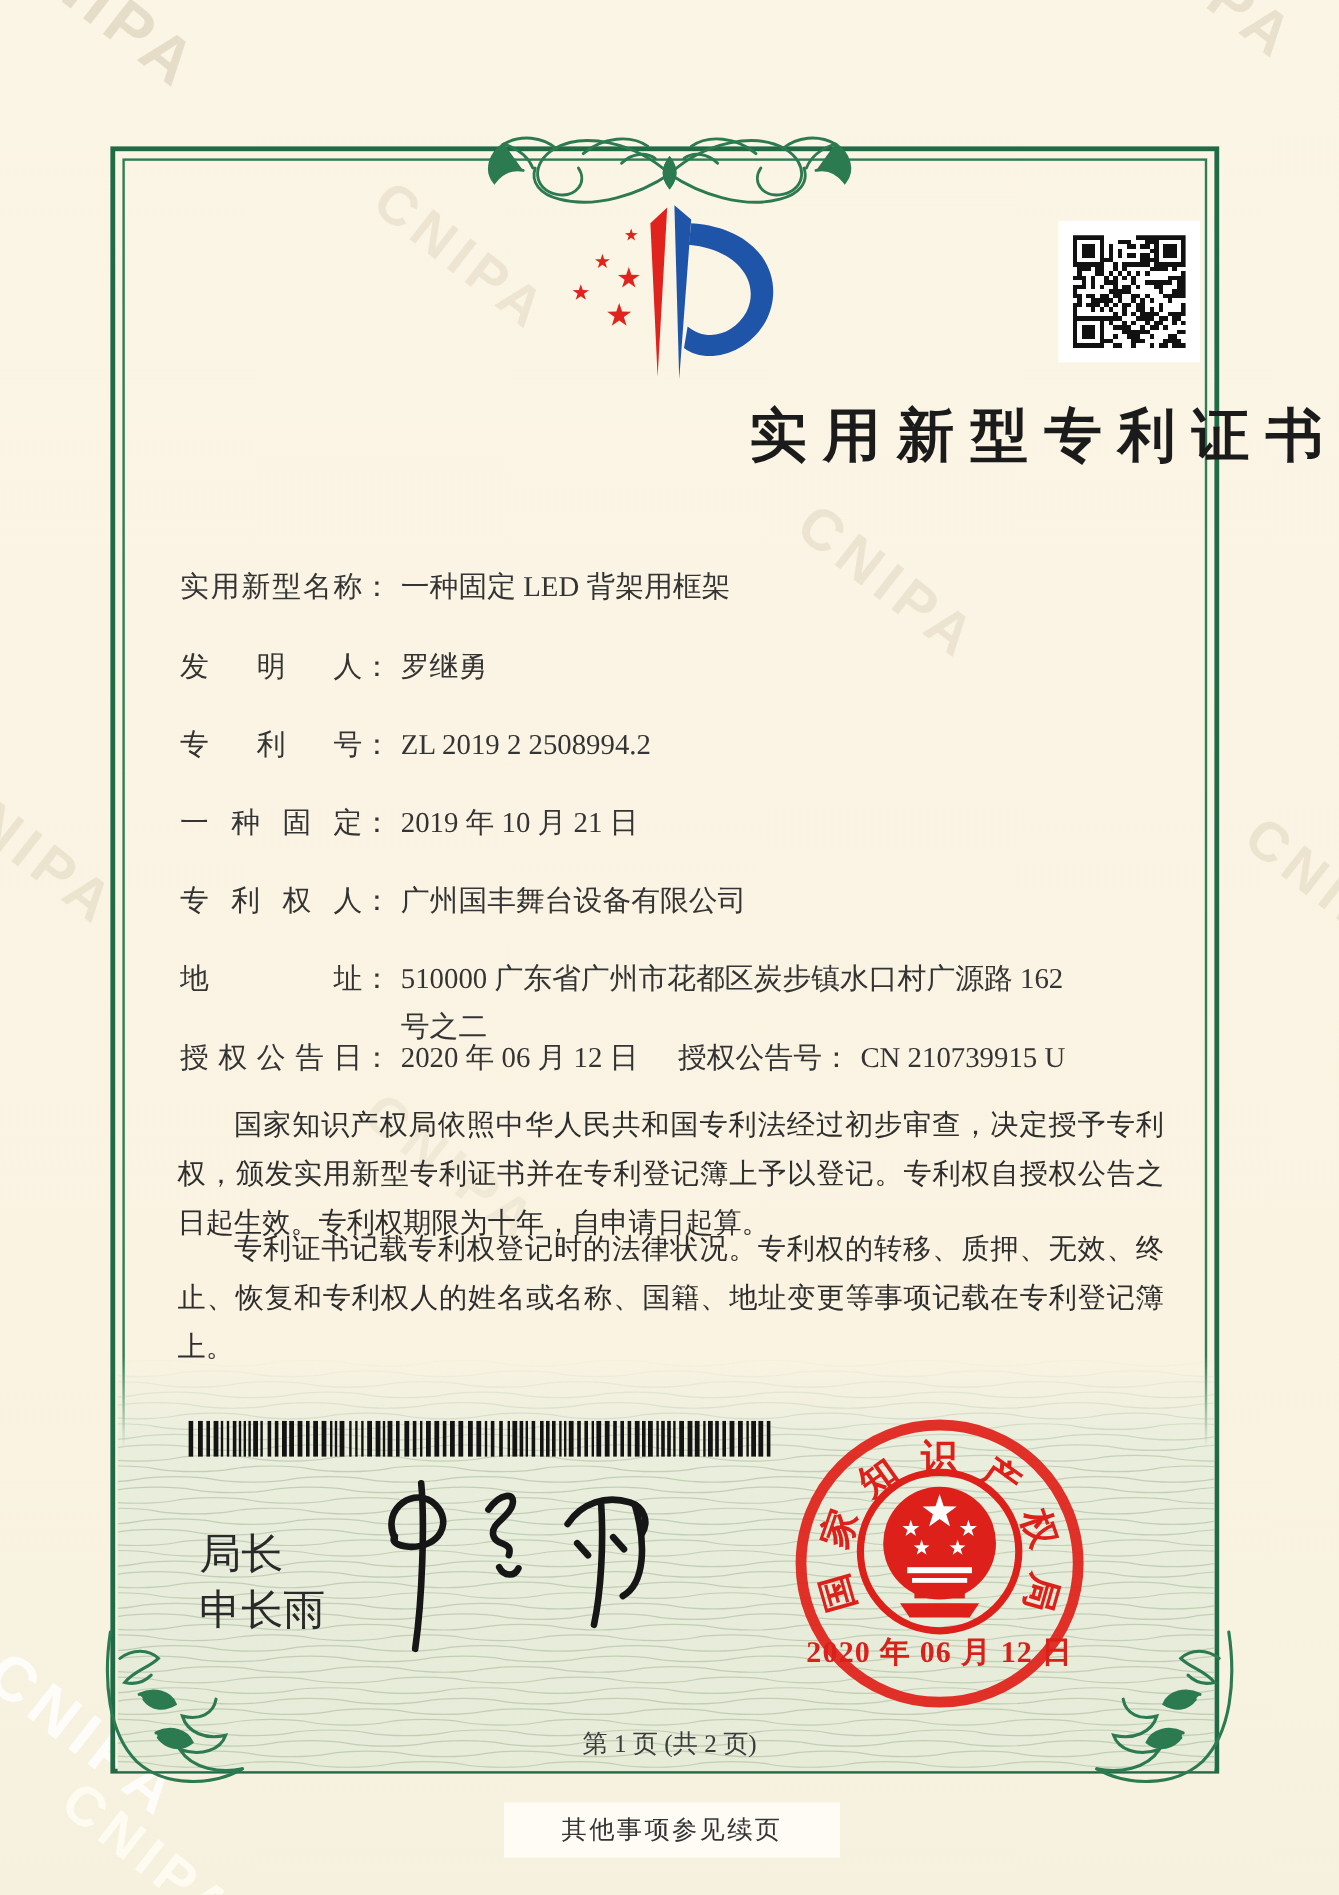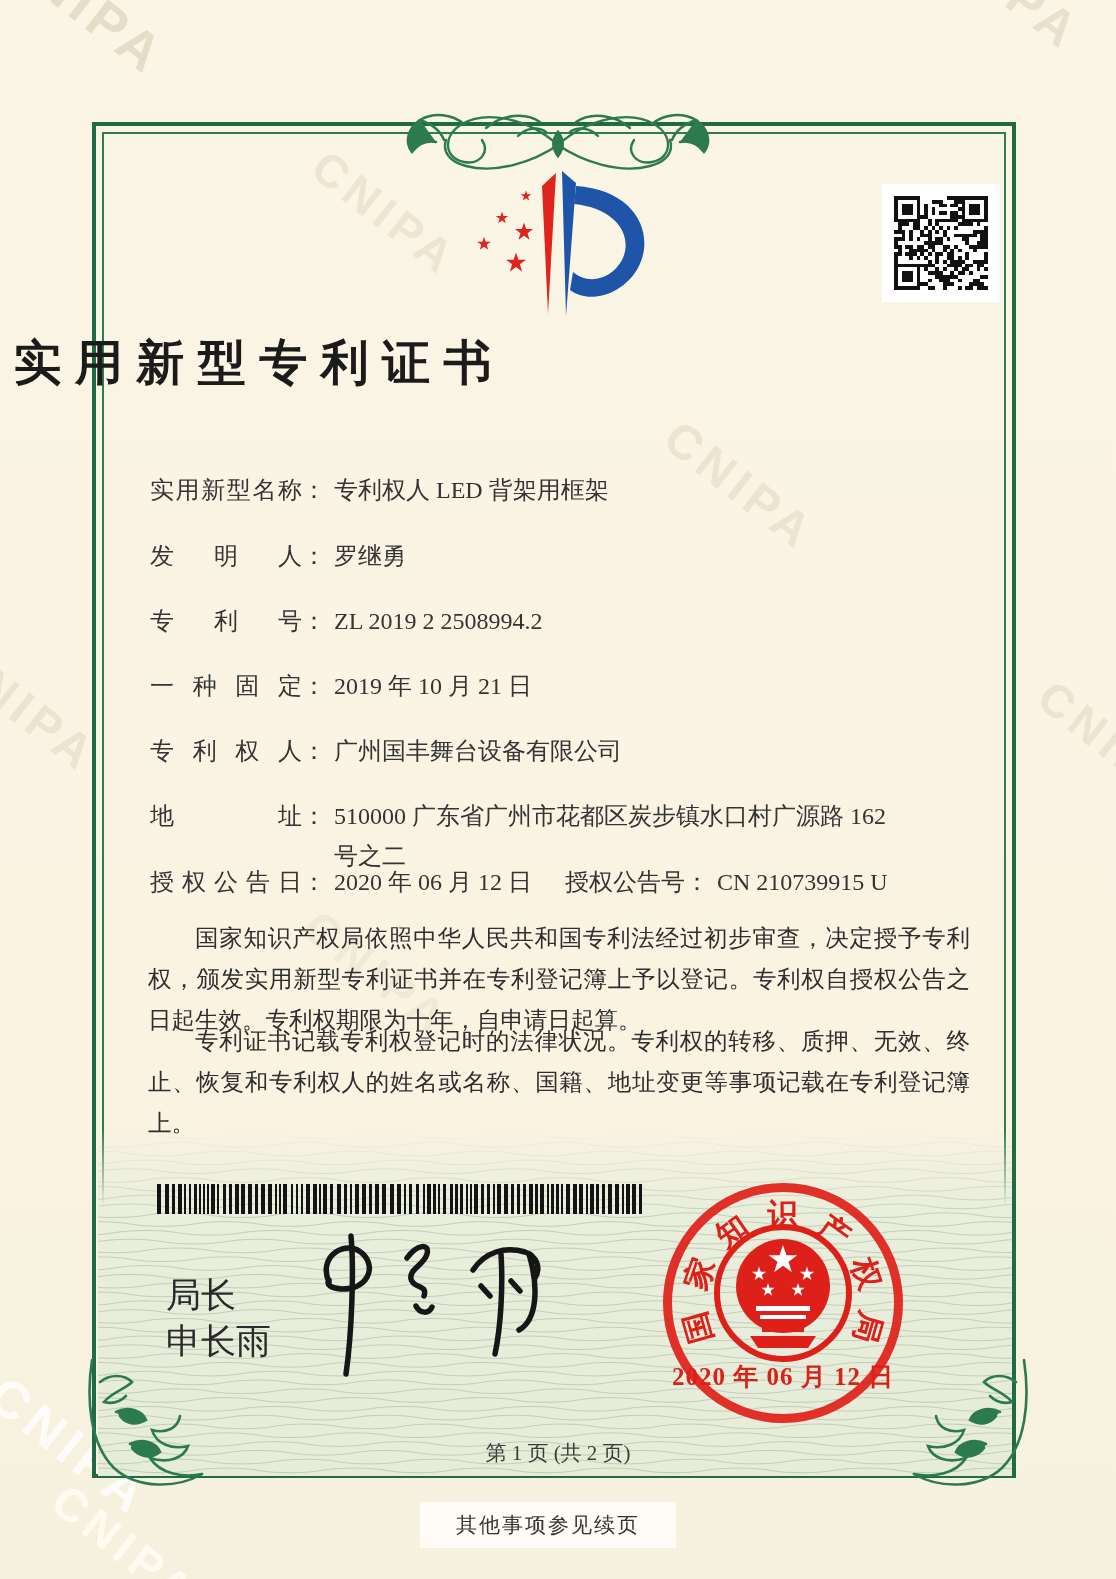--- a/index.html
+++ b/index.html
@@ -16,21 +16,21 @@
   .frame-inner{position:absolute;left:6px;top:6px;right:6px;bottom:6px;
       border:2px solid #2e7d53;box-sizing:border-box;}
   
   .wave-band{position:absolute;left:98px;top:1130px;width:914px;height:346px;
       background:linear-gradient(180deg,rgba(233,238,221,0) 0%,#e9eedd 22%,#e6ecd8 100%);}
   .wave-band svg{position:absolute;left:0;top:0;
       -webkit-mask-image:linear-gradient(180deg,transparent 0,#000 90px);
       mask-image:linear-gradient(180deg,transparent 0,#000 90px);}
   
   .cert-no{position:absolute;left:150px;top:192px;font-size:23px;letter-spacing:3px;color:#2c2c2c;}
-  .title{position:absolute;left:0;right:0;top:331px;text-align:left;font-size:48px;
+  .title{position:absolute;left:0;right:0;top:331px;text-align:right;font-size:48px;
       font-weight:bold;color:#1b1b1b;letter-spacing:.28em;text-indent:.28em;}
   
   .qr-box{position:absolute;left:882px;top:184px;width:118px;height:118px;background:#fff;
       display:flex;align-items:center;justify-content:center;}
   
   .row{position:absolute;left:150px;font-size:24px;color:#343434;line-height:40px;}
   .lbl{display:inline-block;width:152px;text-align:justify;text-align-last:justify;vertical-align:top;}
   .colon{vertical-align:top;}
   .val{display:inline-block;margin-left:8px;vertical-align:top;max-width:566px;}
   .row2{position:absolute;left:565px;font-size:24px;color:#343434;line-height:40px;}
@@ -46,21 +46,21 @@
   
   .seal{position:absolute;left:663px;top:1183px;width:240px;height:240px;border-radius:50%;
       border:9px solid rgba(223,31,24,.92);box-sizing:border-box;}
   .seal-arc span{position:absolute;left:50%;top:50%;font-size:31px;font-weight:bold;
       color:#de201a;font-family:"Liberation Serif","DejaVu Serif",serif;}
   .seal-emblem{position:absolute;left:698px;top:1208px;}
   .seal-date{position:absolute;left:648px;top:1360px;width:270px;text-align:center;
       font-size:25px;color:#d92019;letter-spacing:1px;font-weight:bold;}
   
   .page-info{position:absolute;left:0;right:0;top:1439px;text-align:center;font-size:21px;color:#3c3c3c;}
-  .note-band{position:absolute;left:420px;top:1502px;width:256px;height:46px;background:#fefcf5;
+  .note-band{position:absolute;left:420px;top:1502px;width:280px;height:46px;background:#fefcf5;
       display:flex;align-items:center;justify-content:center;}
   .note-text{font-size:21px;color:#333;letter-spacing:2px;}
   .orn{position:absolute;}
 </style>
 </head>
 <body>
 
 <div id="page">
 
   <div class="wm" style="left:-14px;top:-28px;font-size:54px;color:rgba(214,200,176,.55);">CNIPA</div>
@@ -500,21 +500,21 @@
           <rect x="22" y="24" width="1" height="1"></rect>
           <rect x="23" y="24" width="1" height="1"></rect>
           <rect x="24" y="24" width="1" height="1"></rect>
         </g>
       </svg>
   </div>
 
   <div class="title">实用新型专利证书</div>
 
   <div class="row" style="top:470px">
-    <span class="lbl">实用新型名称</span><span class="colon">：</span><span class="val">专利权人 LED 背架用框架</span>
+    <span class="lbl">实用新型名称</span><span class="colon">：</span><span class="val">一种固定 LED 背架用框架</span>
   </div>
   <div class="row" style="top:536px">
     <span class="lbl">发明人</span><span class="colon">：</span><span class="val">罗继勇</span>
   </div>
   <div class="row" style="top:601px">
     <span class="lbl">专利号</span><span class="colon">：</span><span class="val">ZL 2019 2 2508994.2</span>
   </div>
   <div class="row" style="top:666px">
     <span class="lbl">一种固定</span><span class="colon">：</span><span class="val">2019 年 10 月 21 日</span>
   </div>

